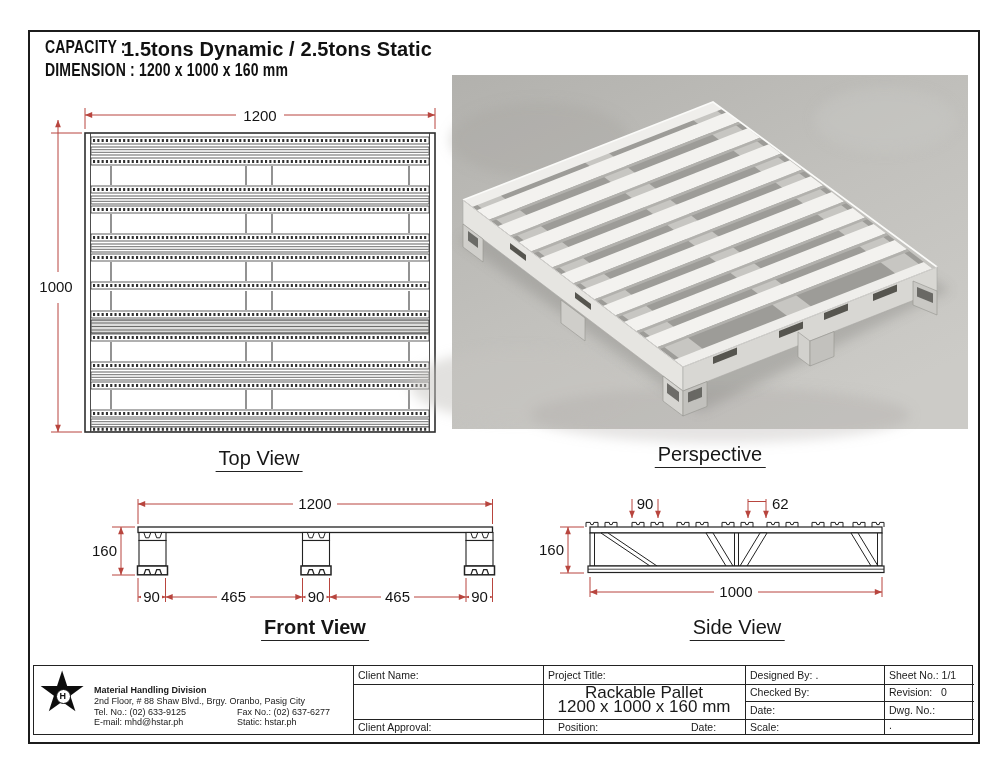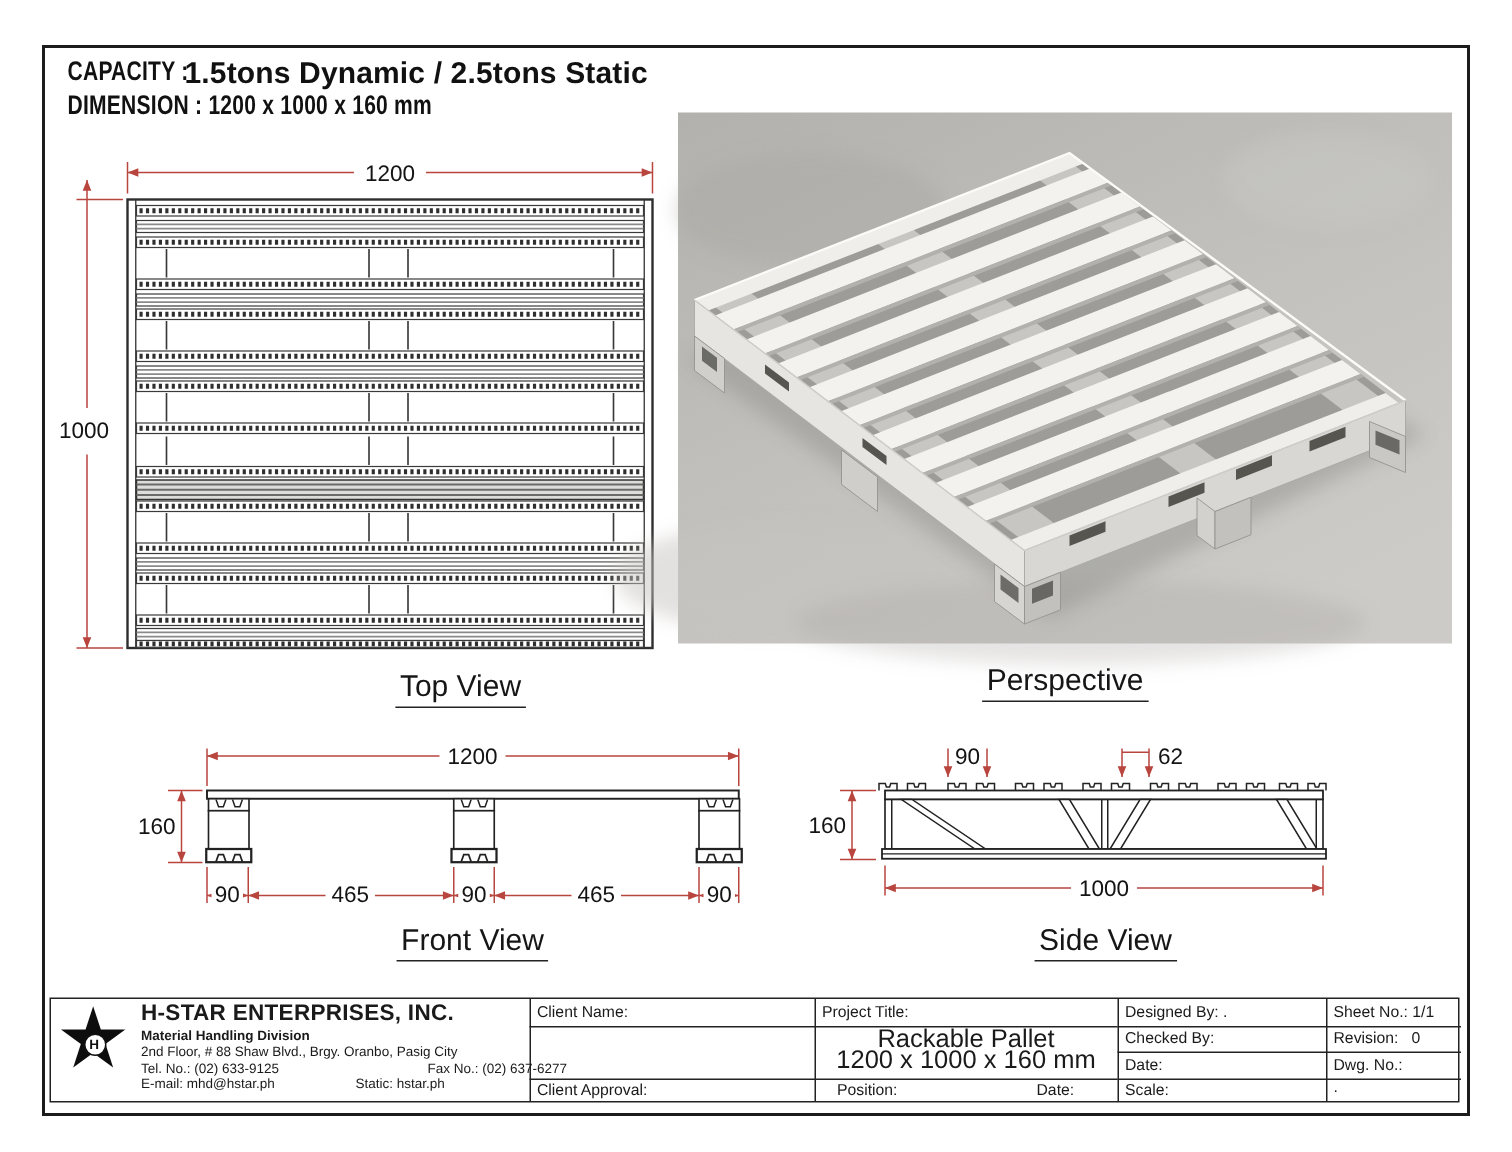--- a/index.html
+++ b/index.html
@@ -136,21 +136,21 @@
   <text class="dim" x="260" y="120.5" text-anchor="middle">1200</text>
 
   <g stroke="#b8453e" stroke-width="1">
     <line x1="58" y1="120" x2="58" y2="272" marker-start="url(#aT)"></line>
     <line x1="58" y1="303" x2="58" y2="432" marker-end="url(#aT)"></line>
     <line x1="82" y1="133" x2="51" y2="133"></line>
     <line x1="82" y1="432" x2="51" y2="432"></line>
   </g>
   <text class="dim" x="56" y="292" text-anchor="middle">1000</text>
 </svg>
-<div class="abs view-label" style="left:259px;top:447px;margin-left:48px;">Top View</div>
+<div class="abs view-label" style="left:259px;top:447px;">Top View</div>
 
 <svg id="svg-persp" style="left:452px;top:75px;" width="516" height="354" viewBox="452 75 516 354">
   <defs>
     <linearGradient id="pbg" x1="0" y1="0" x2="0.7" y2="1">
       <stop offset="0" stop-color="#b2b1ad"></stop>
         <stop offset="0.55" stop-color="#c2c1bd"></stop>
         <stop offset="1" stop-color="#cccbc7"></stop>
     </linearGradient>
     <filter id="pblur" x="-40%" y="-40%" width="180%" height="180%">
         <feGaussianBlur stdDeviation="6"></feGaussianBlur>
@@ -285,21 +285,21 @@
     <rect x="305.5" y="590" width="21" height="13.5" fill="#fff"></rect>
     <rect x="381" y="590" width="33" height="13.5" fill="#fff"></rect>
     <rect x="469" y="590" width="21" height="13.5" fill="#fff"></rect>
     <text class="dim" x="151.5" y="601.5" text-anchor="middle">90</text>
     <text class="dim" x="233.5" y="601.5" text-anchor="middle">465</text>
     <text class="dim" x="316" y="601.5" text-anchor="middle">90</text>
     <text class="dim" x="397.5" y="601.5" text-anchor="middle">465</text>
     <text class="dim" x="479.5" y="601.5" text-anchor="middle">90</text>
   </g>
 </svg>
-<div class="abs view-label" style="left:315px;top:616px;">Front View</div>
+<div class="abs view-label" style="left:315px;top:616px;font-weight:bold;">Front View</div>
 
 <svg id="svg-side" style="left:530px;top:488px;" width="420" height="122" viewBox="530 488 420 122">
   <defs>
     <marker id="aS" viewBox="0 0 10 10" refX="9.5" refY="5" markerWidth="8" markerHeight="8" orient="auto-start-reverse">
         <path d="M0.5,1.4 L9.5,5 L0.5,8.6 Z" fill="#b8453e"></path>
       </marker>
   </defs>
   <g id="sv-bumps">
       <path d="M586,527 v-4.6 h4.2 l0.7,2.2 h2.2 l0.7,-2.2 h4.2 v4.6" fill="#fff" stroke="#222" stroke-width="1"></path>
       <path d="M605,527 v-4.6 h4.2 l0.7,2.2 h2.2 l0.7,-2.2 h4.2 v4.6" fill="#fff" stroke="#222" stroke-width="1"></path>
@@ -369,24 +369,23 @@
   <div class="hline" style="left:319px;width:392px;top:52.5px;"></div>
   <div class="hline" style="left:711px;width:229px;top:17.5px;"></div>
   <div class="hline" style="left:711px;width:229px;top:35px;"></div>
   <div class="hline" style="left:711px;width:229px;top:52.5px;"></div>
 
   <div class="abs" id="logo">
     <span class="star">★</span>
     <span class="ring"></span>
     <span class="h">H</span>
   </div>
-  <div class="cell-label" id="company-name">H-STAR ENTERPRISES, INC.</div>
   <div class="cell-label" id="company-div">Material Handling Division</div>
   <div class="cell-label" id="company-addr">2nd Floor, # 88 Shaw Blvd., Brgy. Oranbo, Pasig City</div>
-  <div class="company-row" style="top:40.5px;gap:48px;">
+  <div class="company-row" style="top:40.5px;">
     <span>Tel. No.: (02) 633-9125</span>
     <span>Fax No.: (02) 637-6277</span>
   </div>
   <div class="company-row" style="top:51px;">
     <span>E-mail: mhd@hstar.ph</span>
     <span>Static: hstar.ph</span>
   </div>
 
   <div class="cell-label" style="left:324px;top:2.5px;">Client Name:</div>
   <div class="cell-label" style="left:324px;top:55px;text-align:center;">Client Approval:</div>

